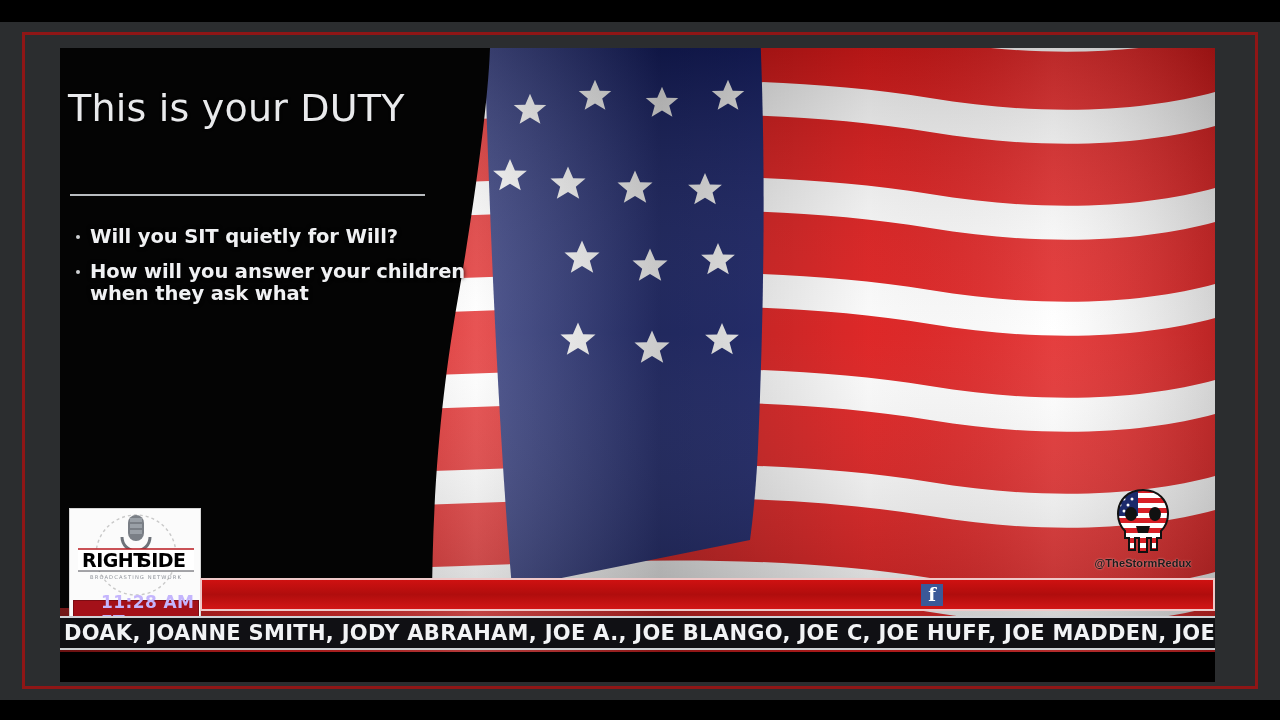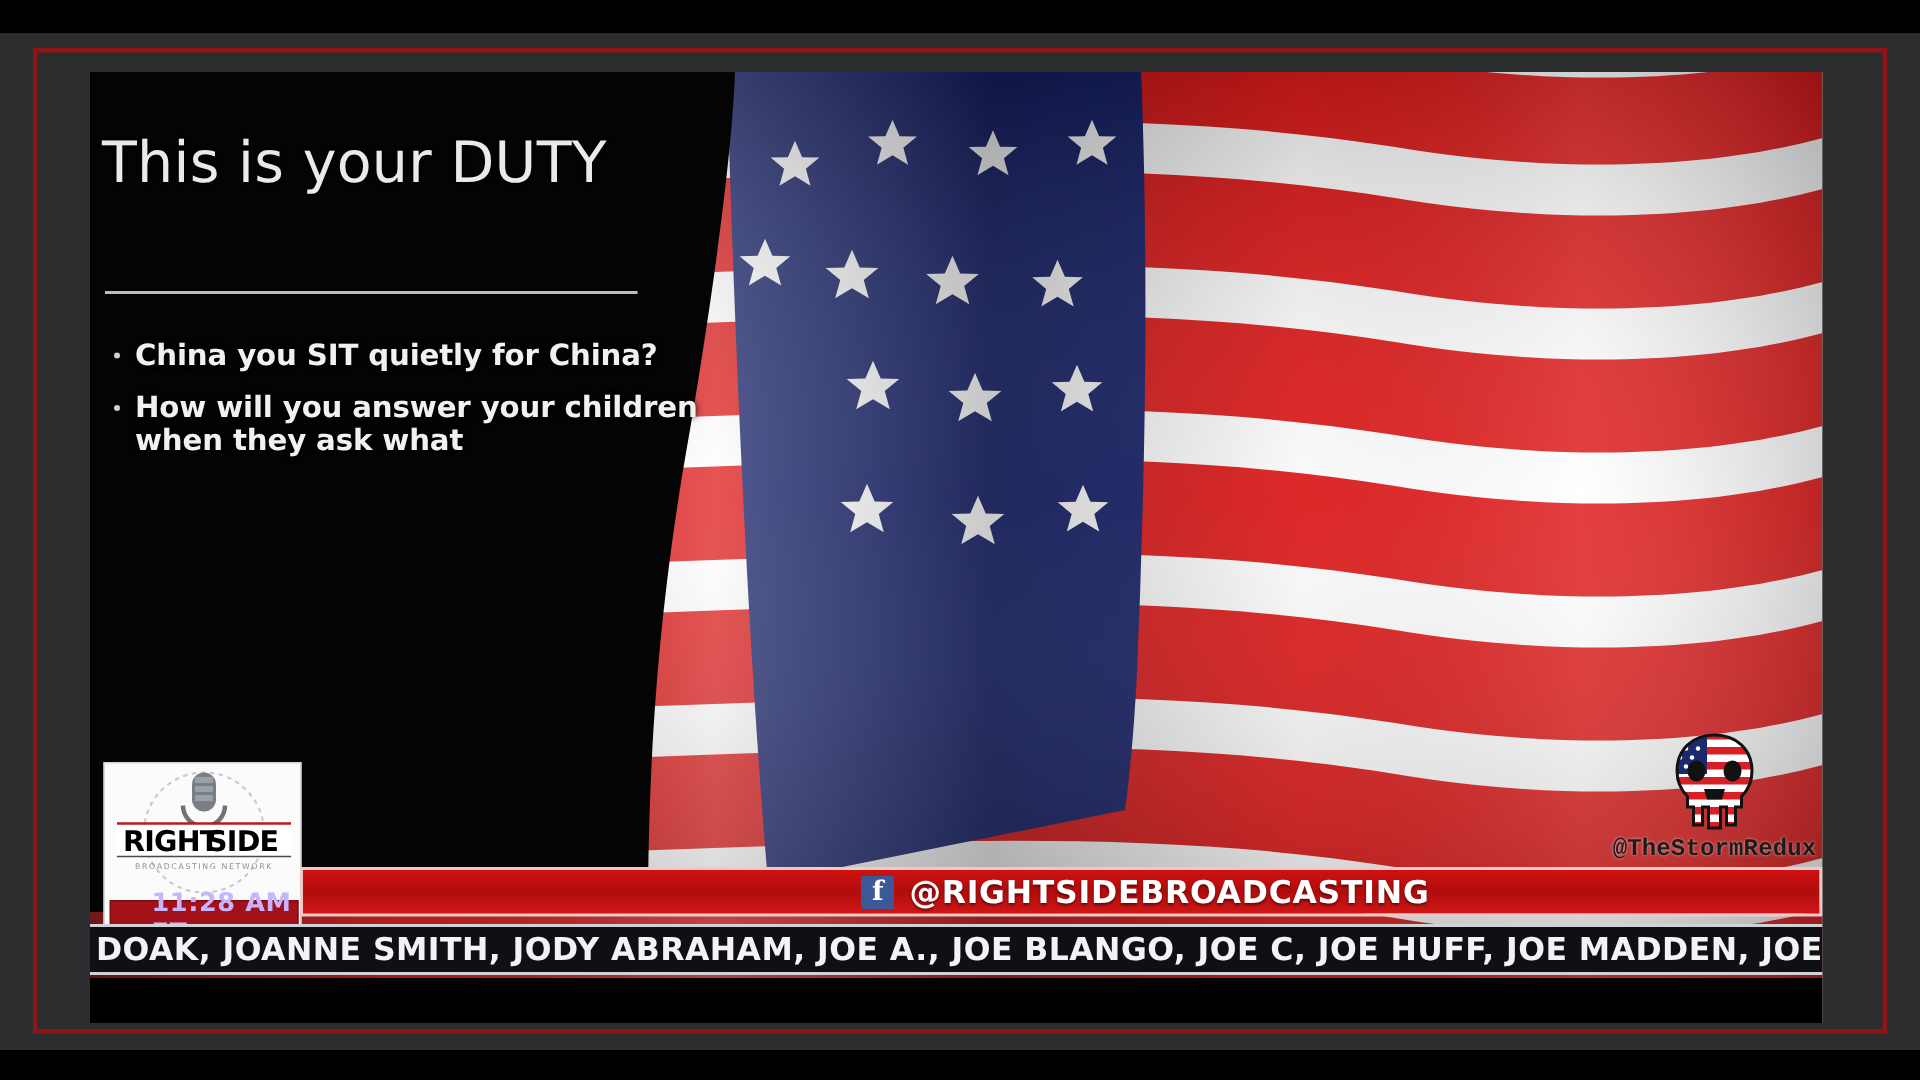--- a/index.html
+++ b/index.html
@@ -117,22 +117,22 @@
     position:absolute; left:0; top:604px; width:1155px; height:30px; background:#000;
   }
 
   
   #redux {
     position:absolute; right:18px; top:440px; width:108px; height:92px;
     display:flex; flex-direction:column; align-items:center;
   }
   #reduxskull { width:74px; height:66px; }
   #reduxtext {
-    margin-top:3px; color:#1b1b1b; font-size:16px; font-weight:bold;
-    font-family:Liberation Mono, monospace; letter-spacing:.1px;
+    margin-top:3px; color:#1b1b1b; font-size:11px; font-weight:bold;
+    font-family:Liberation Sans, sans-serif; letter-spacing:.1px;
     text-shadow:0 0 2px rgba(255,255,255,.6);
   }
 </style>
 </head>
 <body>
 
 <div id="screen">
 
   <div id="letterbox"></div>
 
@@ -229,21 +229,21 @@
     <div id="slidecurve">
       <svg width="470" height="560" viewBox="0 0 470 560">
         <path d="M0,0 L430,0 C428,60 412,170 398,250 C384,330 372,430 372,560 L0,560 Z" fill="#040404"></path>
       </svg>
     </div>
 
     <div id="slide" style="background:transparent">
       <div class="slide-title">This is your DUTY</div>
       <div class="slide-rule"></div>
       <div class="bullets">
-        <div class="bullet">China you SIT quietly for China?</div>
+        <div class="bullet">Will you SIT quietly for Will?</div>
         <div class="bullet">How will you answer your children when they ask what</div>
       </div>
     </div>
 
     <div id="logobug">
       <svg id="logoart" viewBox="0 0 132 91">
         <circle cx="66" cy="46" r="40" fill="none" stroke="#c9c9c9" stroke-width="1.4" stroke-dasharray="3 3"></circle>
         <g>
           <rect x="58" y="6" width="16" height="26" rx="8" fill="#7a7f86"></rect>
           <rect x="60" y="9" width="12" height="4" fill="#9aa0a7"></rect>
@@ -260,21 +260,20 @@
         <line x1="8" y1="62" x2="124" y2="62" stroke="#4a4a52" stroke-width="1"></line>
         <text x="66" y="70" text-anchor="middle" fill="#8d9199" font-family="DejaVu Sans, sans-serif" font-size="5.2" letter-spacing="1.1">BROADCASTING NETWORK</text>
       </svg>
       <div id="timebar">
         <span>11:28 AM ET</span>
       </div>
     </div>
 
     <div id="banner">
       <div id="fbicon">f</div>
-      <div id="bannertext">@RIGHTSIDEBROADCASTING</div>
     </div>
 
     <div id="tickerwrap">
       <div id="tickertext">DOAK, JOANNE SMITH, JODY ABRAHAM, JOE A., JOE BLANGO, JOE C, JOE HUFF, JOE MADDEN, JOE MARCHANT, JO</div>
     </div>
     <div id="tickerbottom"></div>
 
     <div id="redux">
       <svg id="reduxskull" viewBox="0 0 74 66">
         <defs>

